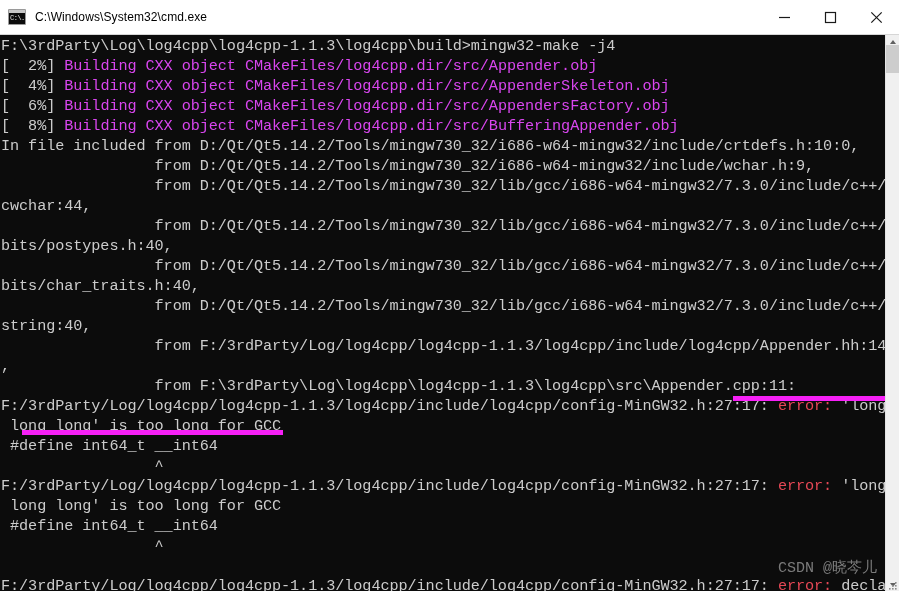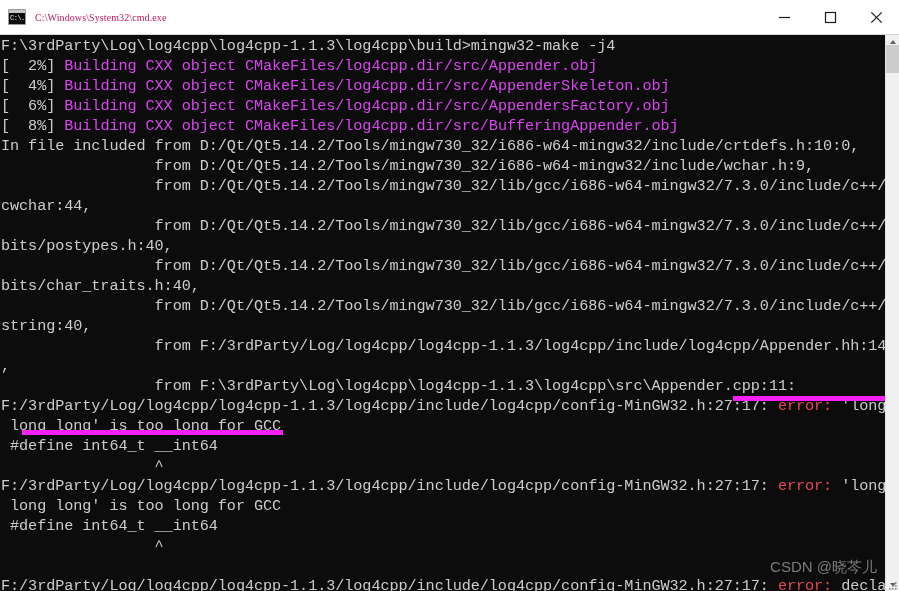--- a/index.html
+++ b/index.html
@@ -58,23 +58,23 @@
     position: absolute;
     top: 4px;
     left: 1px;
     font-family: "Liberation Mono", "DejaVu Sans Mono", monospace;
     font-size: 7px;
     line-height: 8px;
     color: #e8e8e8;
     letter-spacing: -0.5px;
   }
   #title-text {
-    font-size: 10px;
-    color: #be185d;
-    font-family: Liberation Serif, serif;
+    font-size: 12px;
+    color: #000000;
+    font-family: Liberation Sans, sans-serif;
     white-space: nowrap;
     letter-spacing: 0.1px;
   }
   #titlebar-spacer { flex: 1 1 auto; }
   .winbtn {
     width: 46px;
     height: 34px;
     display: flex;
     align-items: center;
     justify-content: center;
@@ -115,21 +115,21 @@
     position: absolute;
     height: 5px;
     background: #f620f6;
   }
 
   
   #watermark {
     position: absolute;
     right: 22px;
     bottom: 14px;
-    font-family: Liberation Sans, sans-serif;
+    font-family: Liberation Mono, monospace;
     font-size: 15px;
     color: #8e8e8e;
     white-space: nowrap;
     opacity: 0.85;
   }
 
   
   #scrollbar {
     position: absolute;
     top: 35px;

